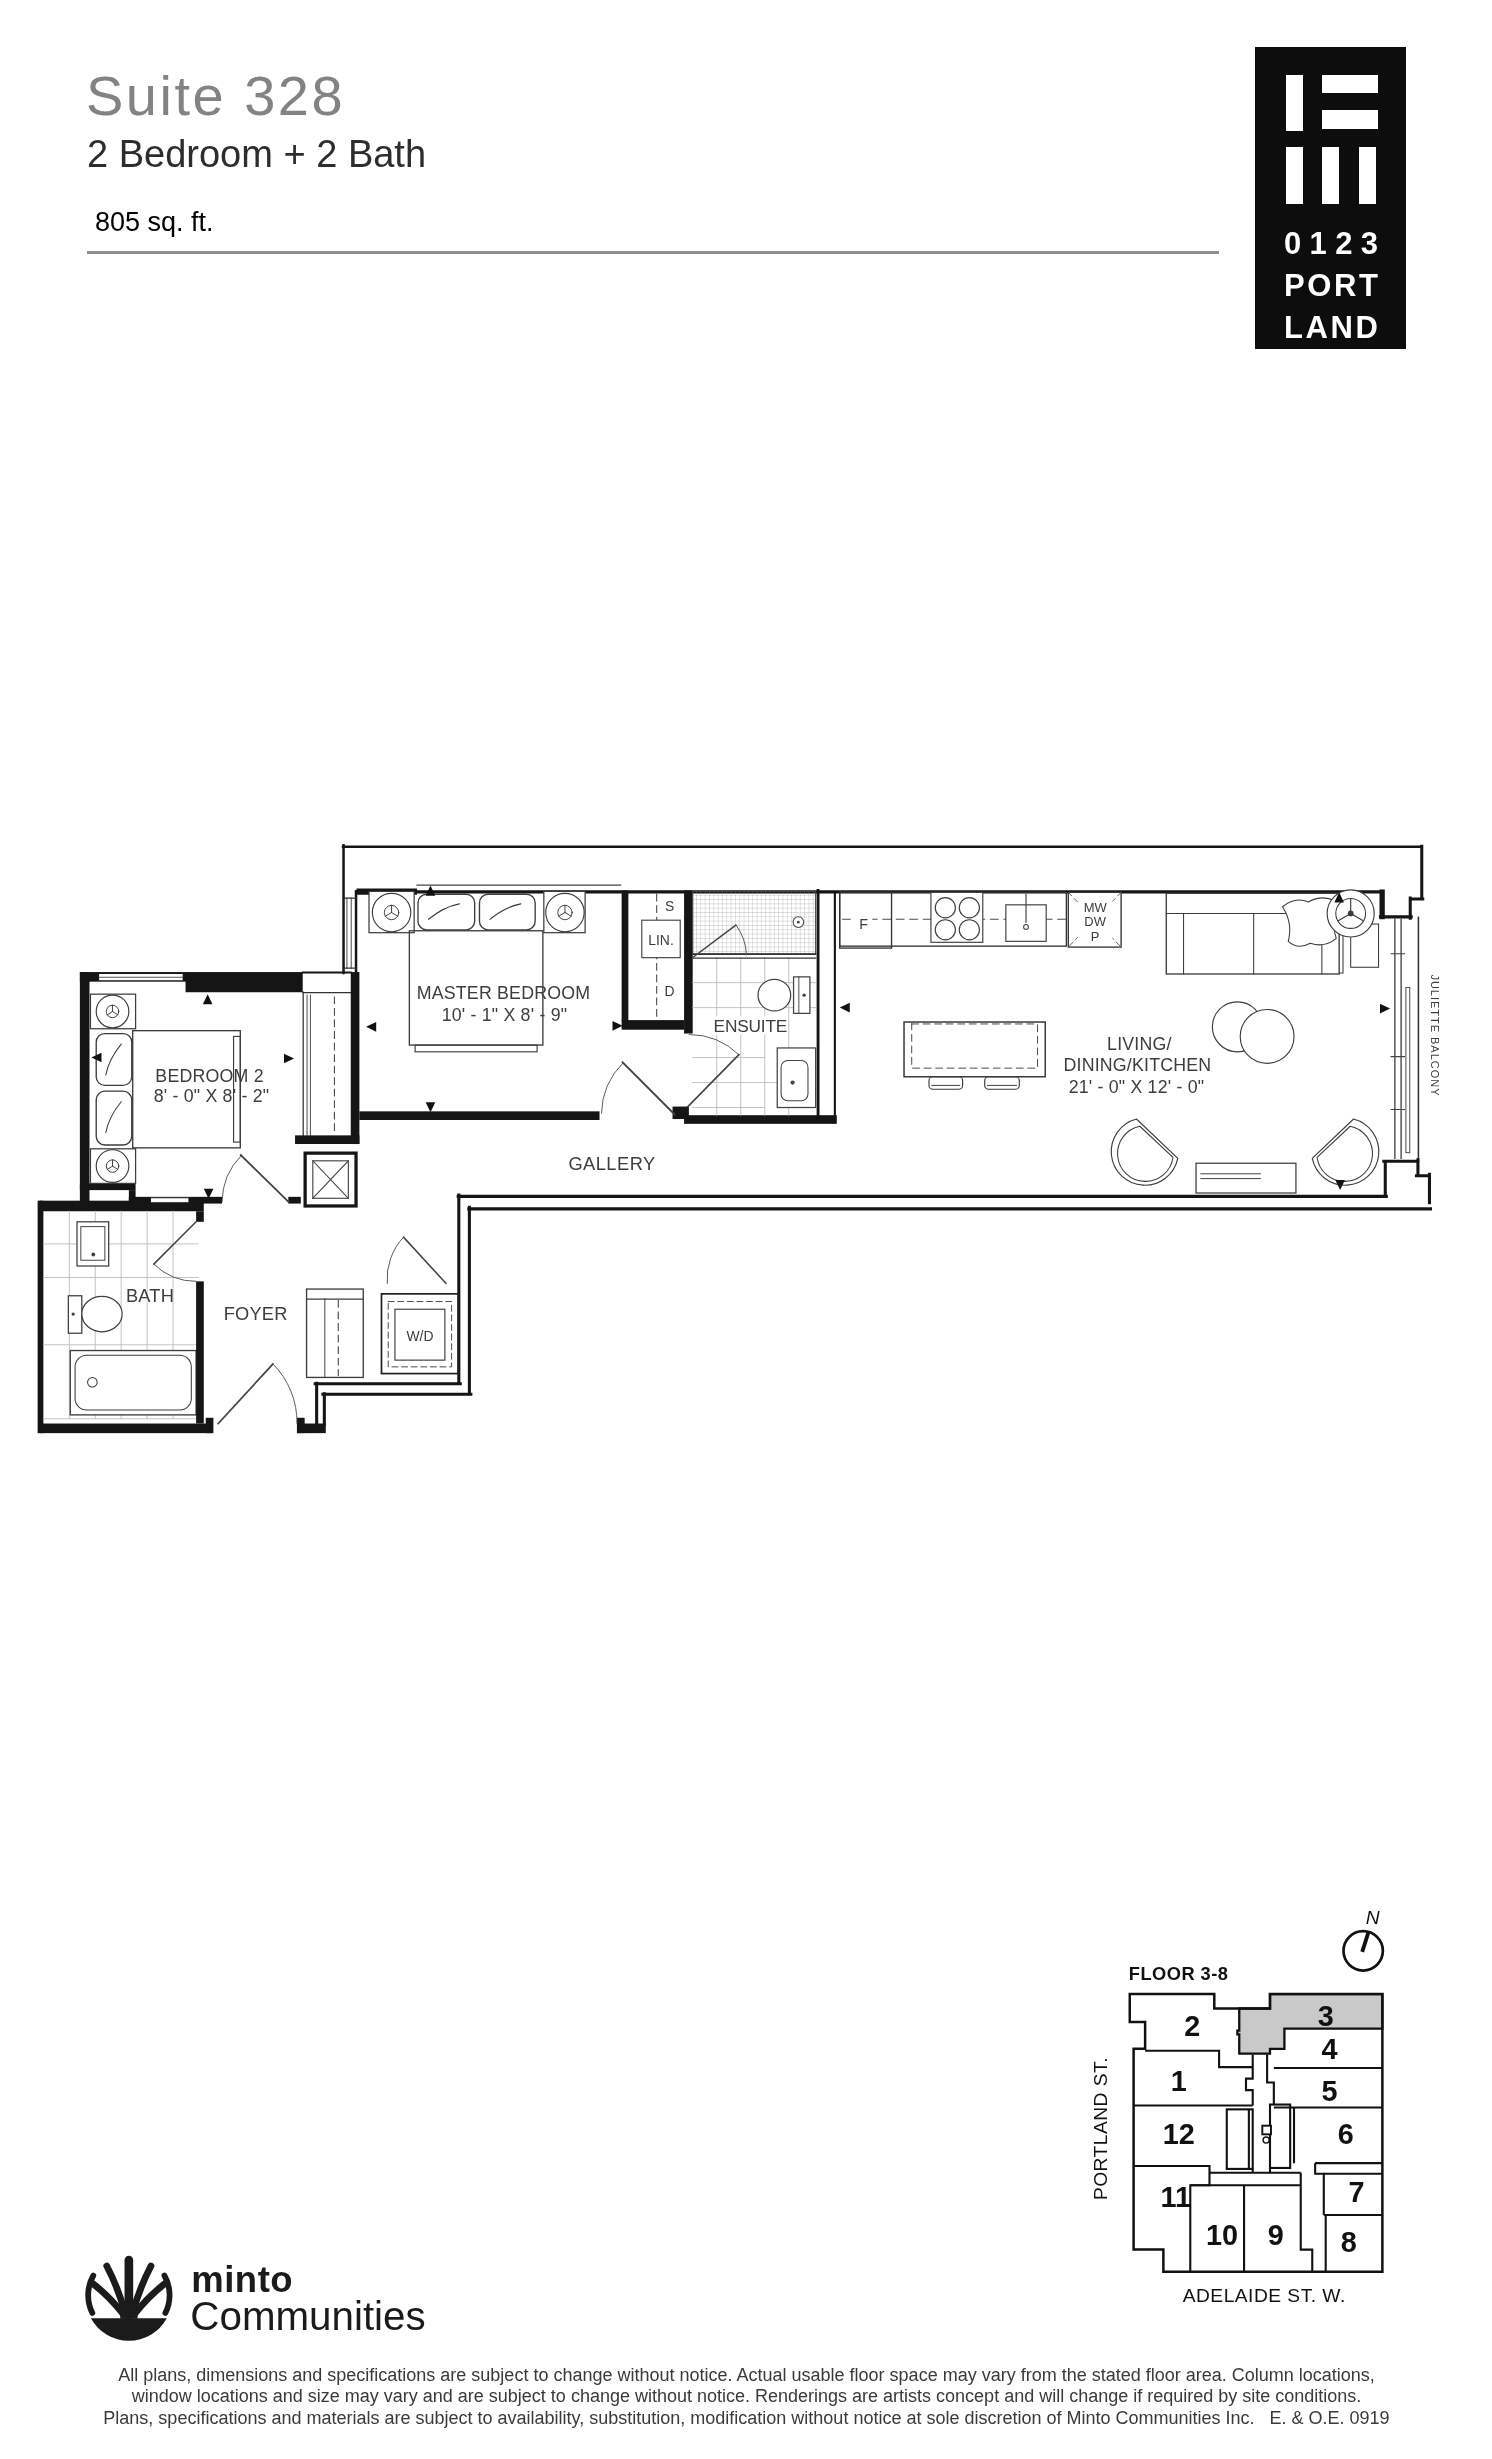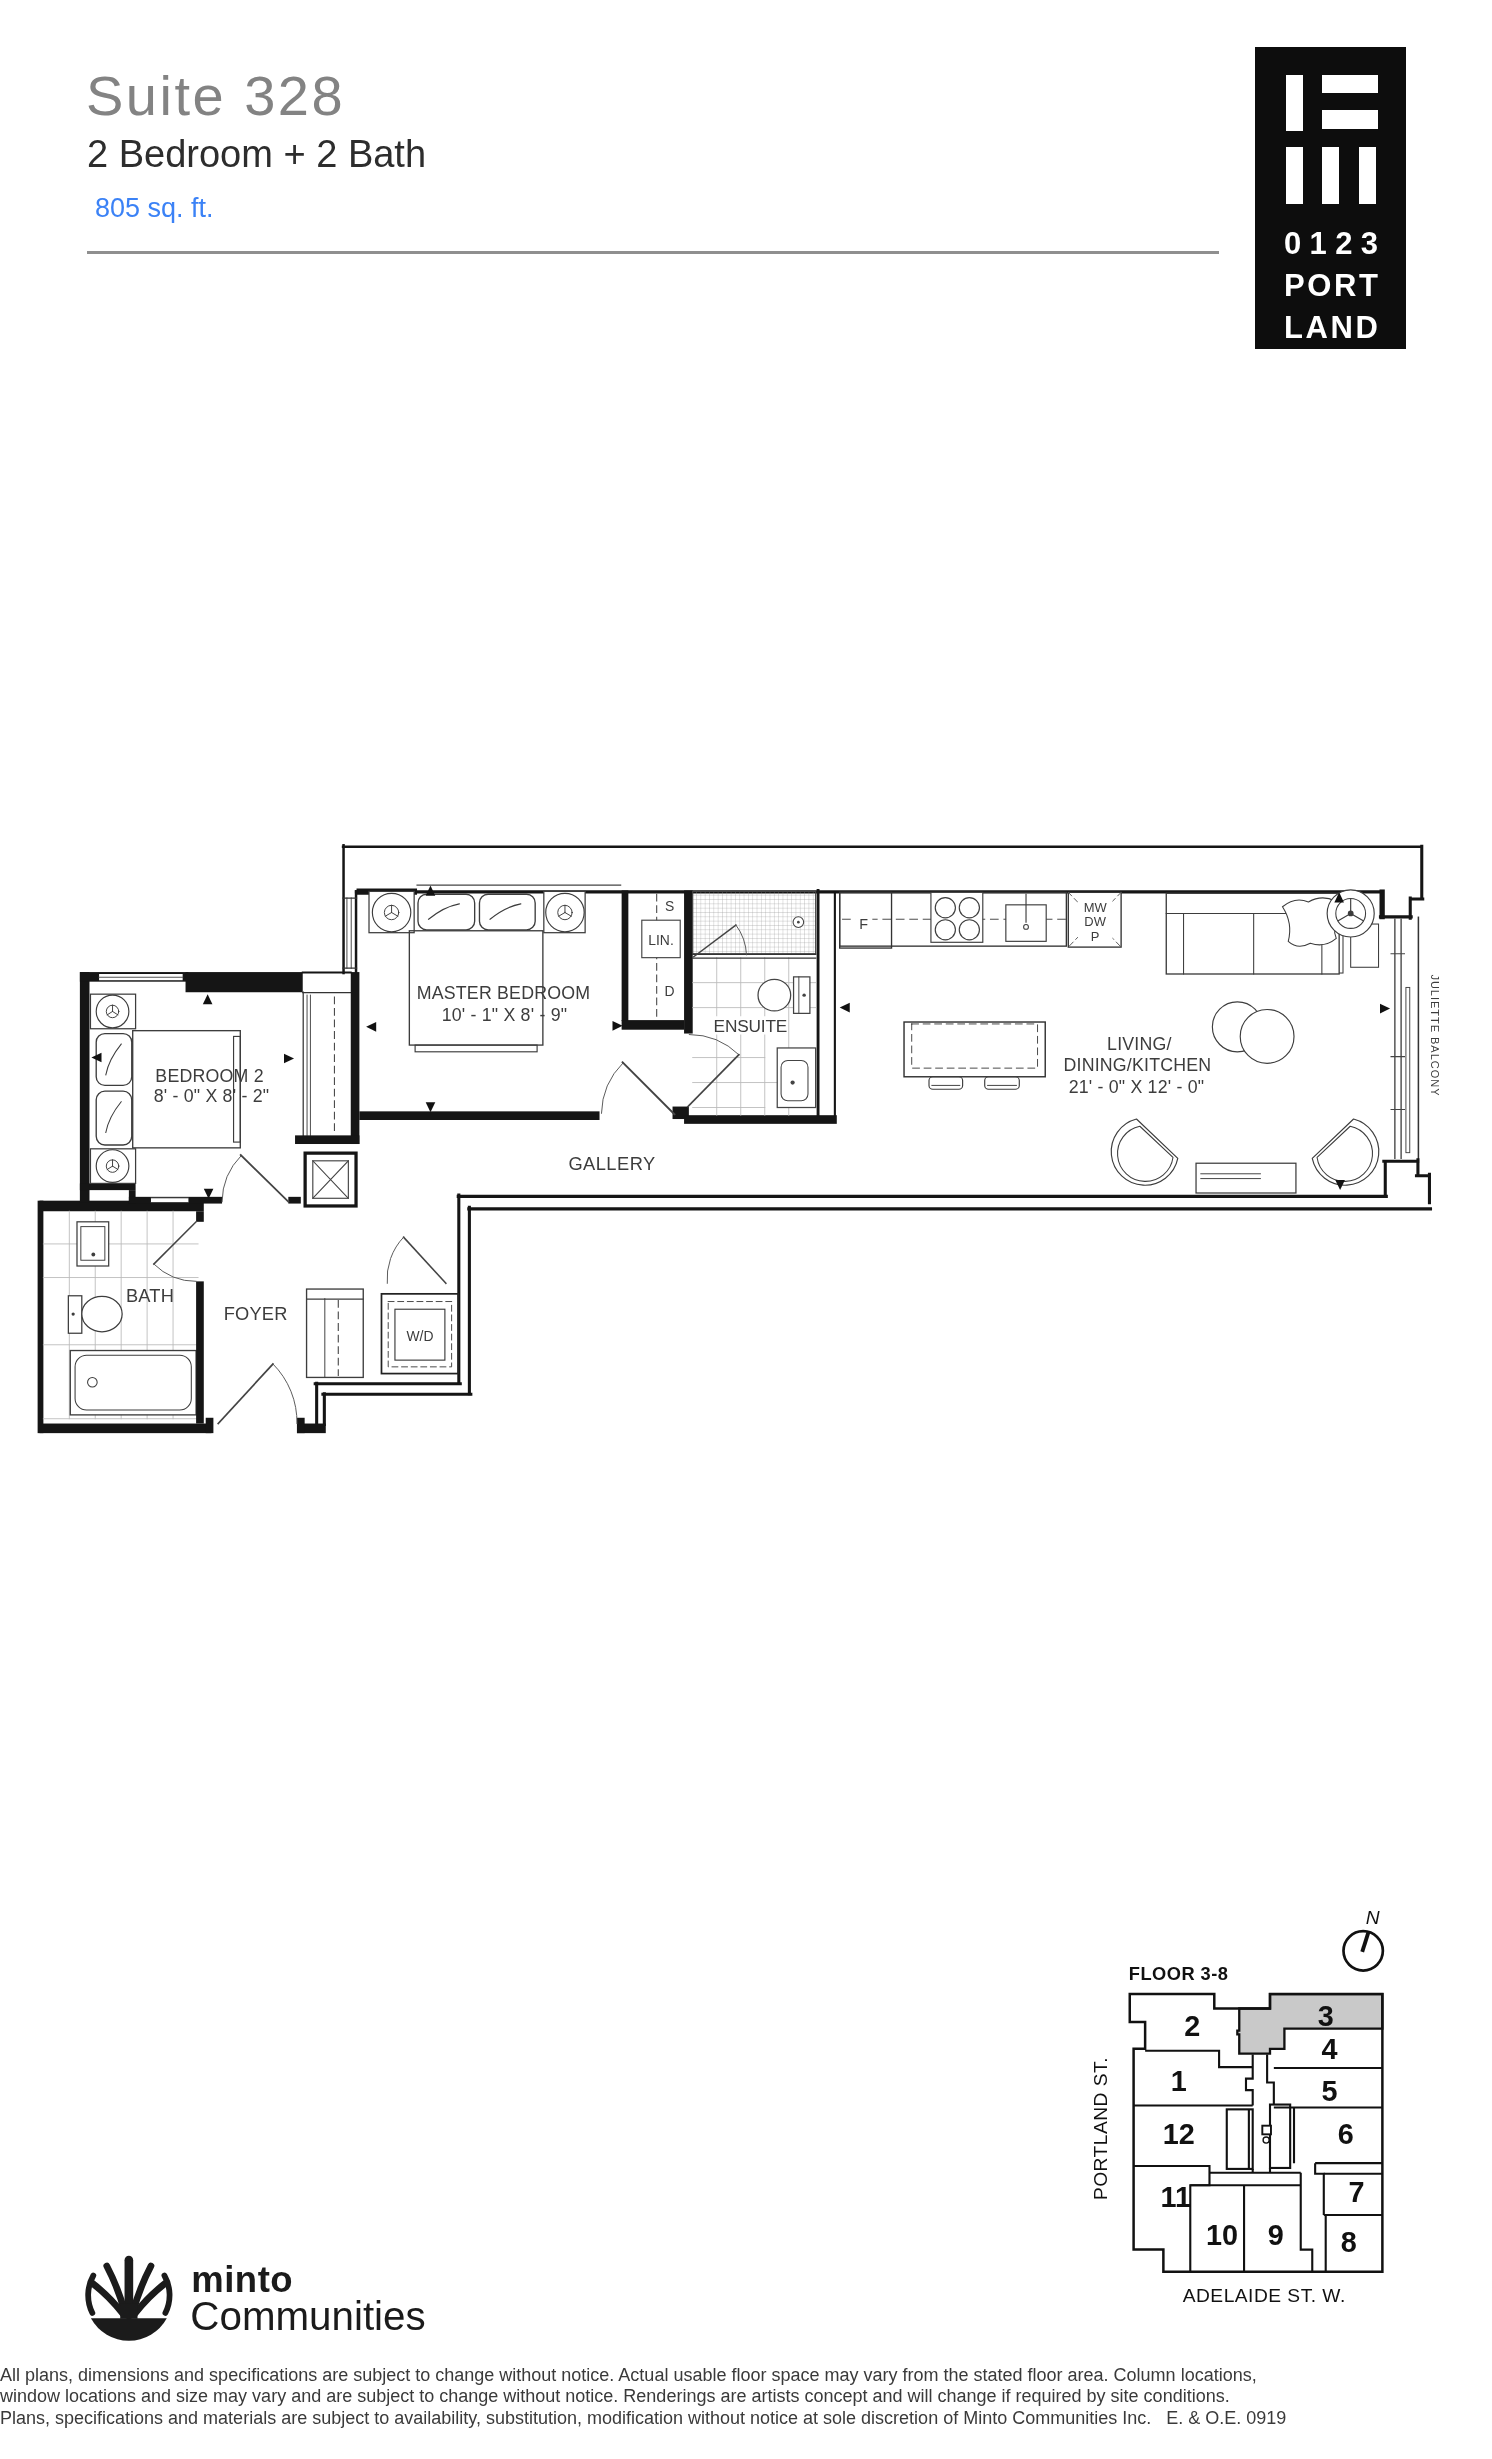--- a/index.html
+++ b/index.html
@@ -7,21 +7,21 @@
        font-family:"Liberation Sans", sans-serif;}
   .abs{position:absolute;}
 </style>
 </head>
 <body>
 
 <div class="abs" style="left:86px;top:63px;font-size:56px;color:#838383;letter-spacing:2.5px;">Suite 328</div>
 
 <div class="abs" style="left:87px;top:133px;font-size:38px;color:#2d2d2d;text-align:right;">2 Bedroom + 2 Bath</div>
 
-<div class="abs" style="left:95px;top:193px;font-size:27px;color:#3b82f6;text-align:center;">805 sq. ft.</div>
+<div class="abs" style="left:95px;top:207px;font-size:27px;color:#000000;text-align:center;">805 sq. ft.</div>
 
 <div class="abs" style="left:87px;top:251px;width:1132px;height:2.9px;background:#8f8f8f;"></div>
 
 <div class="abs" style="left:1255px;top:47px;width:151px;height:302px;background:#0d0d0d;">
 
   <div class="abs" style="left:31px;top:28px;width:17.3px;height:56px;background:#fff;"></div>
 
   <div class="abs" style="left:67px;top:28px;width:56px;height:18px;background:#fff;"></div>
 
   <div class="abs" style="left:67px;top:63px;width:56px;height:19px;background:#fff;"></div>
@@ -449,18 +449,18 @@
       </g>
       <rect x="125" y="2398" width="18" height="16" fill="#1b1b1b"></rect>
     </g>
 
     <text x="199" y="2386" font-size="38" font-weight="bold" fill="#1b1b1b" letter-spacing="0.5">minto</text>
 
     <text x="198" y="2426" font-size="42" fill="#1b1b1b">Communities</text>
   </g>
 </svg>
 
-<div class="abs" style="left:0;top:2365px;width:1493px;font-size:18px;color:#3a3a3a;line-height:21.4px;">
+<div class="abs" style="left:0;top:2365px;width:1493px;text-align:center;font-size:18px;color:#3a3a3a;line-height:21.4px;">
   All plans, dimensions and specifications are subject to change without notice. Actual usable floor space may vary from the stated floor area. Column locations,<br>
   window locations and size may vary and are subject to change without notice. Renderings are artists concept and will change if required by site conditions.<br>
   Plans, specifications and materials are subject to availability, substitution, modification without notice at sole discretion of Minto Communities Inc.&nbsp;&nbsp; E. &amp; O.E. 0919
 </div>
 
 
 </body></html>

